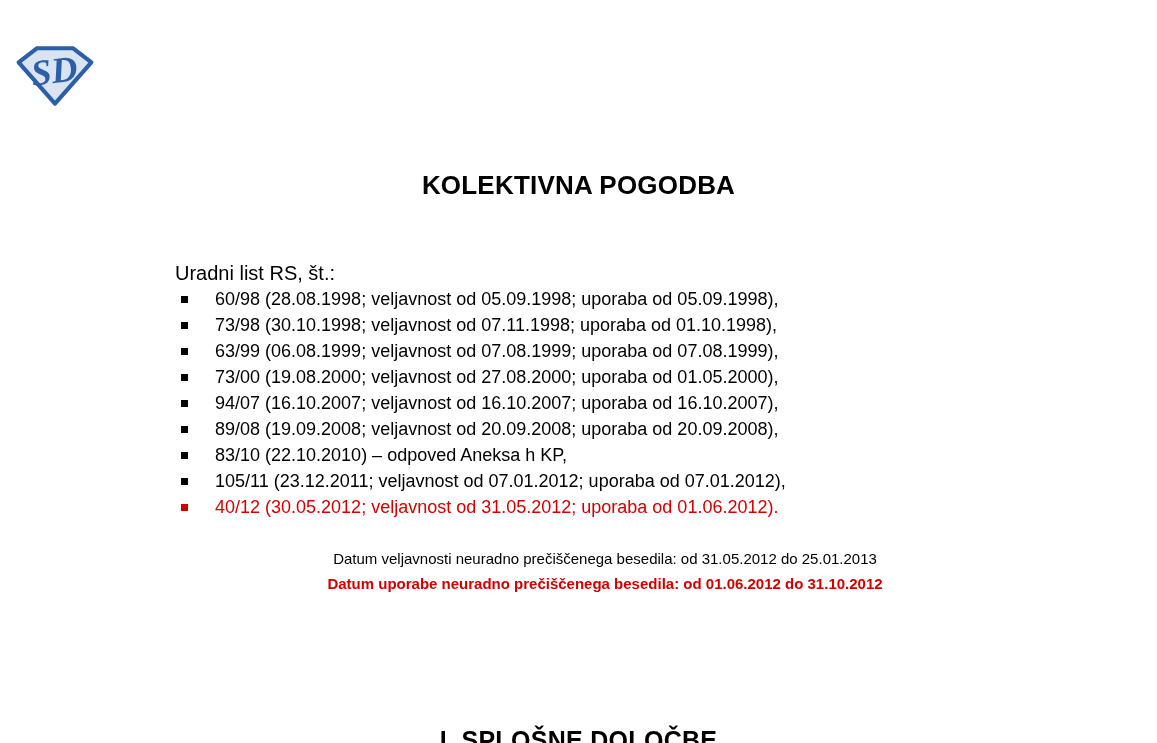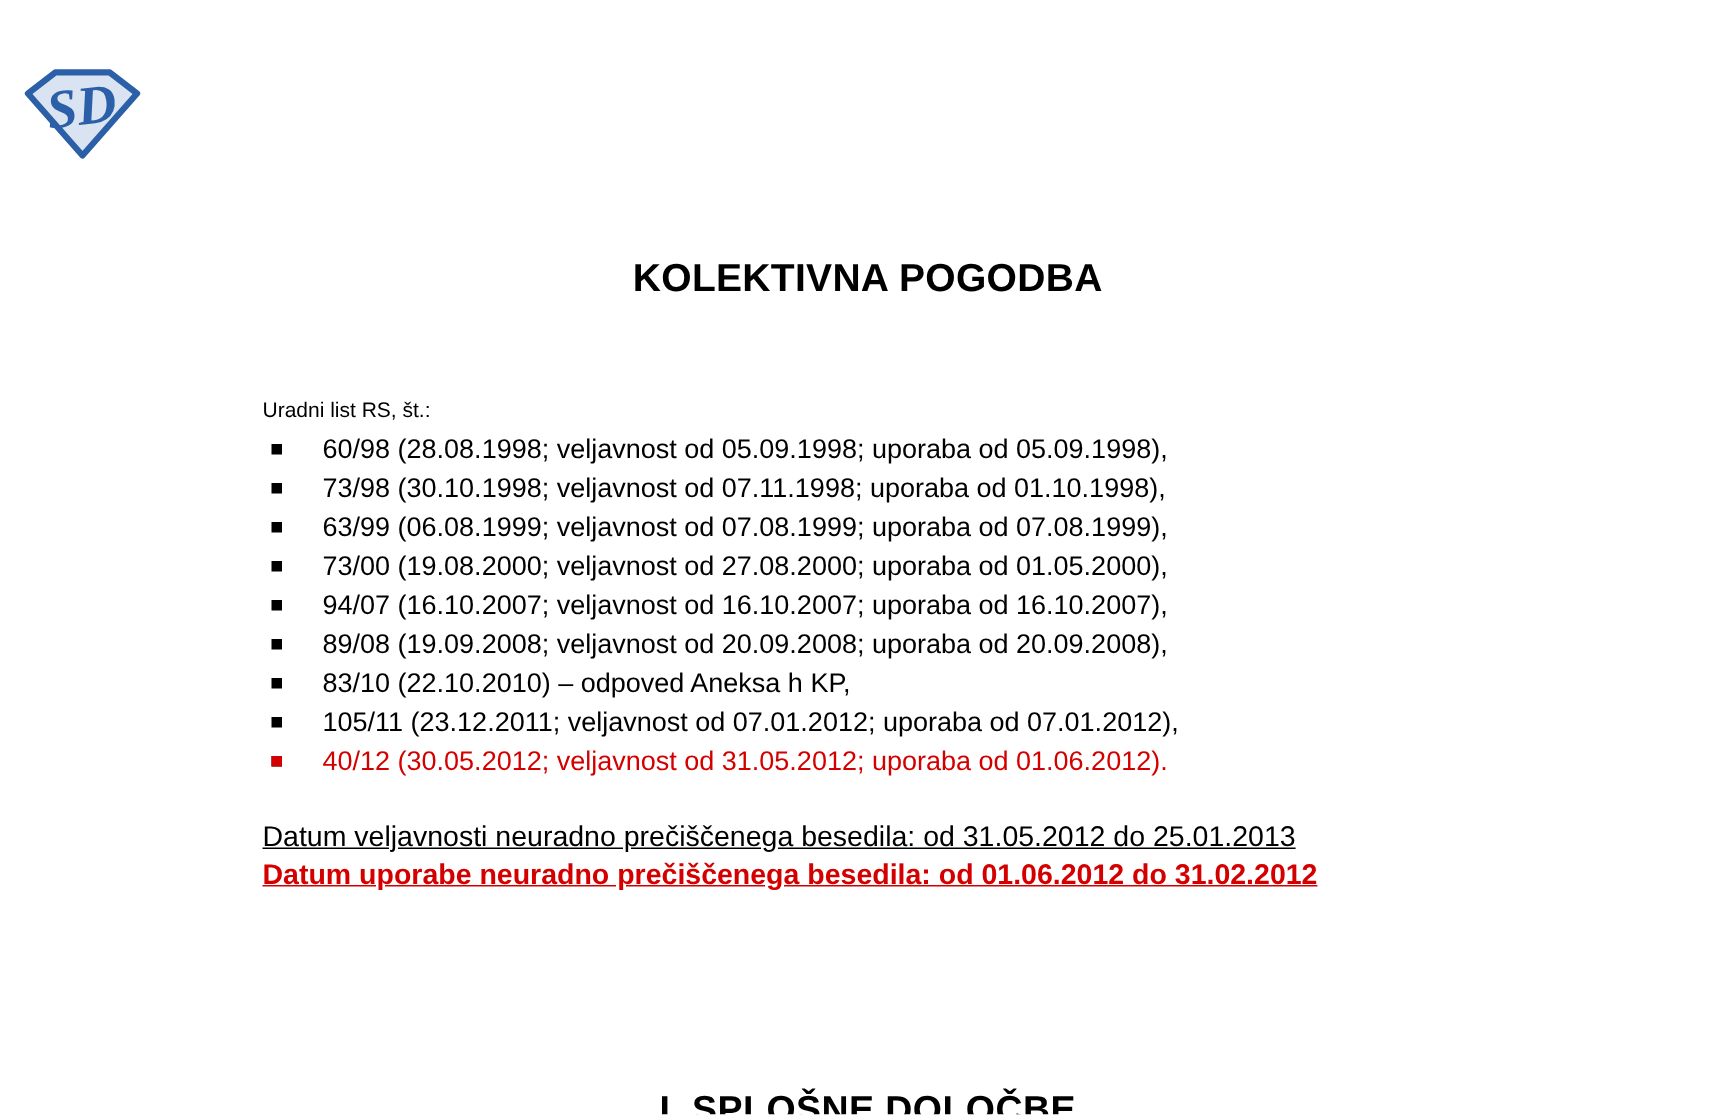--- a/index.html
+++ b/index.html
@@ -34,21 +34,21 @@
     line-height: 31px;
     letter-spacing: 0.2px;
   }
   .content {
     position: absolute;
     left: 175px;
     top: 260px;
     width: 860px;
   }
   .intro {
-    font-size: 14px;
+    font-size: 20px;
     line-height: 26px;
   }
   .gazette-list {
     margin: 0;
     padding: 0;
   }
   .li {
     position: relative;
     padding-left: 40px;
     font-size: 18px;
@@ -59,24 +59,24 @@
     position: absolute;
     left: 6px;
     top: 10px;
     width: 7px;
     height: 7px;
     background: #000000;
   }
   .li.red, .li.red .li-text { color: var(--red, #d40000); }
   .li.red .bullet { background: var(--red, #d40000); }
   .datum {
-    font-size: 19px;
+    font-size: 15px;
     line-height: 25px;
-    text-decoration: underline;
     white-space: nowrap;
+    text-align: center;
   }
   .datum.first { margin-top: 26px; }
   .datum.red {
     color: var(--red, #d40000);
     font-weight: bold;
   }
   .section-heading {
     position: absolute;
     top: 726px;
     left: 0;
@@ -109,18 +109,18 @@
         <div class="li"><span class="bullet"></span><span class="li-text">63/99 (06.08.1999; veljavnost od 07.08.1999; uporaba od 07.08.1999),</span></div>
         <div class="li"><span class="bullet"></span><span class="li-text">73/00 (19.08.2000; veljavnost od 27.08.2000; uporaba od 01.05.2000),</span></div>
         <div class="li"><span class="bullet"></span><span class="li-text">94/07 (16.10.2007; veljavnost od 16.10.2007; uporaba od 16.10.2007),</span></div>
         <div class="li"><span class="bullet"></span><span class="li-text">89/08 (19.09.2008; veljavnost od 20.09.2008; uporaba od 20.09.2008),</span></div>
         <div class="li"><span class="bullet"></span><span class="li-text">83/10 (22.10.2010) – odpoved Aneksa h KP,</span></div>
         <div class="li"><span class="bullet"></span><span class="li-text">105/11 (23.12.2011; veljavnost od 07.01.2012; uporaba od 07.01.2012),</span></div>
         <div class="li"><span class="bullet"></span></div>
         <div class="li red"><span class="bullet"></span><span class="li-text">40/12 (30.05.2012; veljavnost od 31.05.2012; uporaba od 01.06.2012).</span></div>
       </div>
     <div class="datum first">Datum veljavnosti neuradno prečiščenega besedila: od 31.05.2012 do 25.01.2013</div>
-    <div class="datum red">Datum uporabe neuradno prečiščenega besedila: od 01.06.2012 do 31.02.2012</div>
+    <div class="datum red">Datum uporabe neuradno prečiščenega besedila: od 01.06.2012 do 31.10.2012</div>
   </div>
 
   <div class="section-heading">I. SPLOŠNE DOLOČBE</div>
 
 </div>
 
 </body></html>

